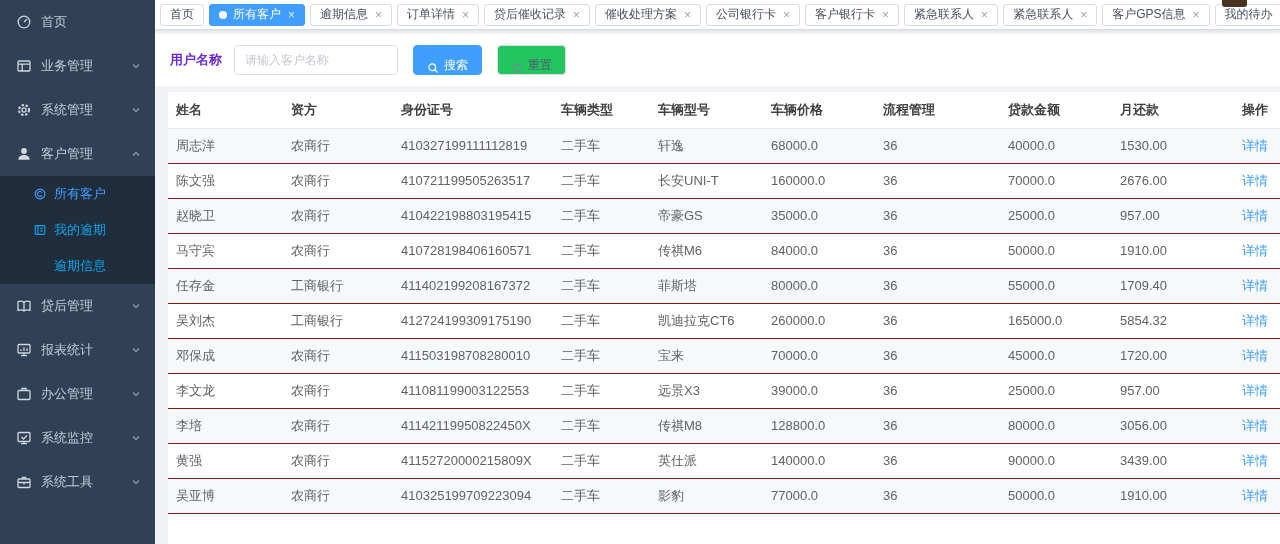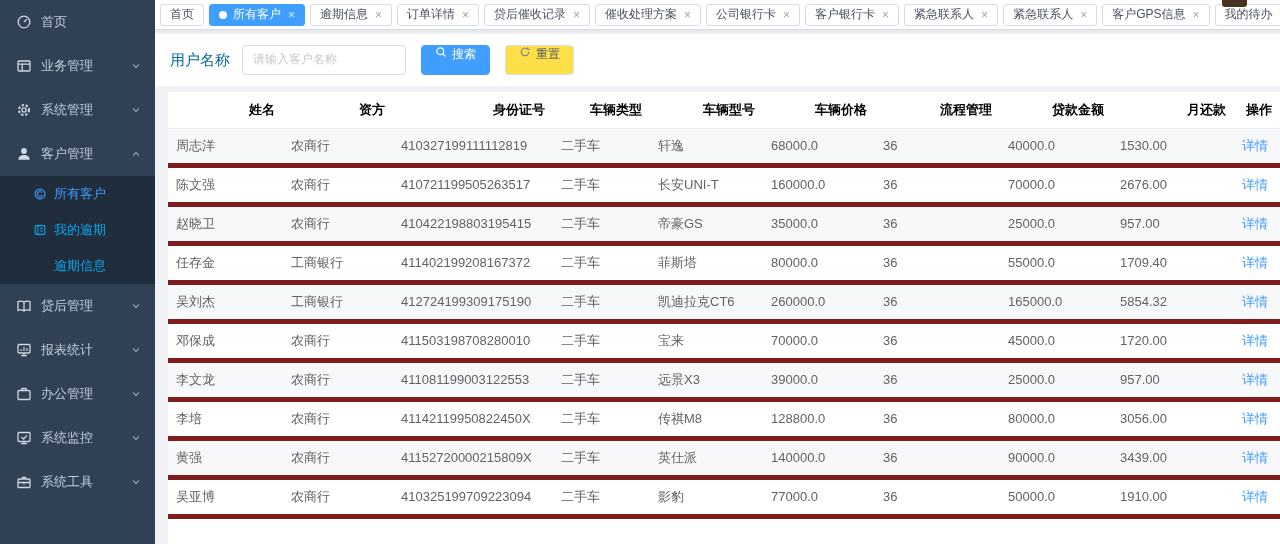--- a/index.html
+++ b/index.html
@@ -33,34 +33,34 @@
   .tab{display:inline-flex;align-items:center;height:22px;padding:0 9px;border:1px solid #d8dce5;border-radius:3px;margin-right:5px;font-size:12px;color:#495060;background:#fff;cursor:pointer;flex-shrink:0}
   .tab .dot{width:8px;height:8px;border-radius:50%;background:#fff;margin-right:6px}
   .tab.active{background:var(--primary);border-color:var(--primary);color:#fff}
   .tab .close{margin-left:7px;font-size:12px;color:#a0a4ab;line-height:1}
   .tab.active .close{color:#dcecff}
 
   .avatar-partial{position:absolute;top:0;right:33px;width:25px;height:7px;background:#47331f;border-radius:0 0 3px 3px;z-index:5}
 
   
   .search-panel{background:#fff;margin-top:4px;padding:11px 15px;display:flex;align-items:center;flex-shrink:0}
-  .search-label{font-size:15px;font-weight:400;color:#0369a1;margin-right:12px;white-space:nowrap}
-  .search-input{width:164px;height:30px;border:1px solid #dcdee2;border-radius:4px;padding:0 10px;font-size:12px;color:#515a6e;margin-right:15px;outline:none;font-family:Liberation Mono, monospace}
+  .search-label{font-size:13px;font-weight:700;color:#6d28d9;margin-right:12px;white-space:nowrap}
+  .search-input{width:164px;height:30px;border:1px solid #dcdee2;border-radius:4px;padding:0 10px;font-size:12px;color:#515a6e;margin-right:15px;outline:none;font-family:Liberation Sans, sans-serif}
   .search-input::placeholder{color:#c5c8ce}
-  .btn{height:30px;display:inline-flex;align-items:flex-start;padding:0 13px;border-radius:4px;font-size:12px;cursor:pointer;font-family:inherit;white-space:nowrap}
+  .btn{height:30px;display:inline-flex;align-items:flex-end;padding:0 13px;border-radius:4px;font-size:12px;cursor:pointer;font-family:inherit;white-space:nowrap}
   .btn svg{margin-right:5px}
   .btn-primary{background:var(--primary);border:1px solid var(--primary);color:#fff;margin-right:15px}
-  .btn-default{background:#fde047;border:1px solid #dcdee2;color:#515a6e}
+  .btn-default{background:#22c55e;border:1px solid #dcdee2;color:#515a6e}
 
   
   .table-panel{background:#fff;margin-left:13px;margin-top:6px;flex:1;overflow:hidden}
   table{width:100%;border-collapse:collapse;table-layout:fixed;font-size:13px}
-  th{font-weight:700;color:#000000;text-align:right;padding:9px 8px;border-bottom:1px solid #e8eaec;white-space:nowrap;overflow:hidden}
+  th{font-weight:700;color:#404040;text-align:left;padding:9px 8px;border-bottom:1px solid #e8eaec;white-space:nowrap;overflow:hidden}
   td{color:#606266;text-align:left;padding:8px 8px;line-height:18px;white-space:nowrap;overflow:hidden}
-  tbody tr{border-bottom:5px solid #7f1d1d}
+  tbody tr{border-bottom:1px solid #7f1d1d}
   tbody tr:nth-child(odd){background:#f7f8fa}
   .link{color:var(--primary);cursor:pointer;text-decoration:none}
 </style>
 </head>
 <body>
 
 <aside class="sidebar" id="sidebar">
     <div class="menu-item">
       <span class="mi">
         <svg width="16" height="16" viewBox="0 0 16 16" fill="none" stroke="currentColor" stroke-width="1.3">
@@ -343,20 +343,32 @@
             <td>410422198803195415</td>
             <td>二手车</td>
             <td>帝豪GS</td>
             <td>35000.0</td>
             <td>36</td>
             <td>25000.0</td>
             <td>957.00</td>
             <td><a class="link">详情</a></td>
           </tr>
           <tr>
+            <td>马守宾</td>
+            <td>农商行</td>
+            <td>410728198406160571</td>
+            <td>二手车</td>
+            <td>传祺M6</td>
+            <td>84000.0</td>
+            <td>36</td>
+            <td>50000.0</td>
+            <td>1910.00</td>
+            <td><a class="link">详情</a></td>
+          </tr>
+          <tr>
             <td>任存金</td>
             <td>工商银行</td>
             <td>411402199208167372</td>
             <td>二手车</td>
             <td>菲斯塔</td>
             <td>80000.0</td>
             <td>36</td>
             <td>55000.0</td>
             <td>1709.40</td>
             <td><a class="link">详情</a></td>

